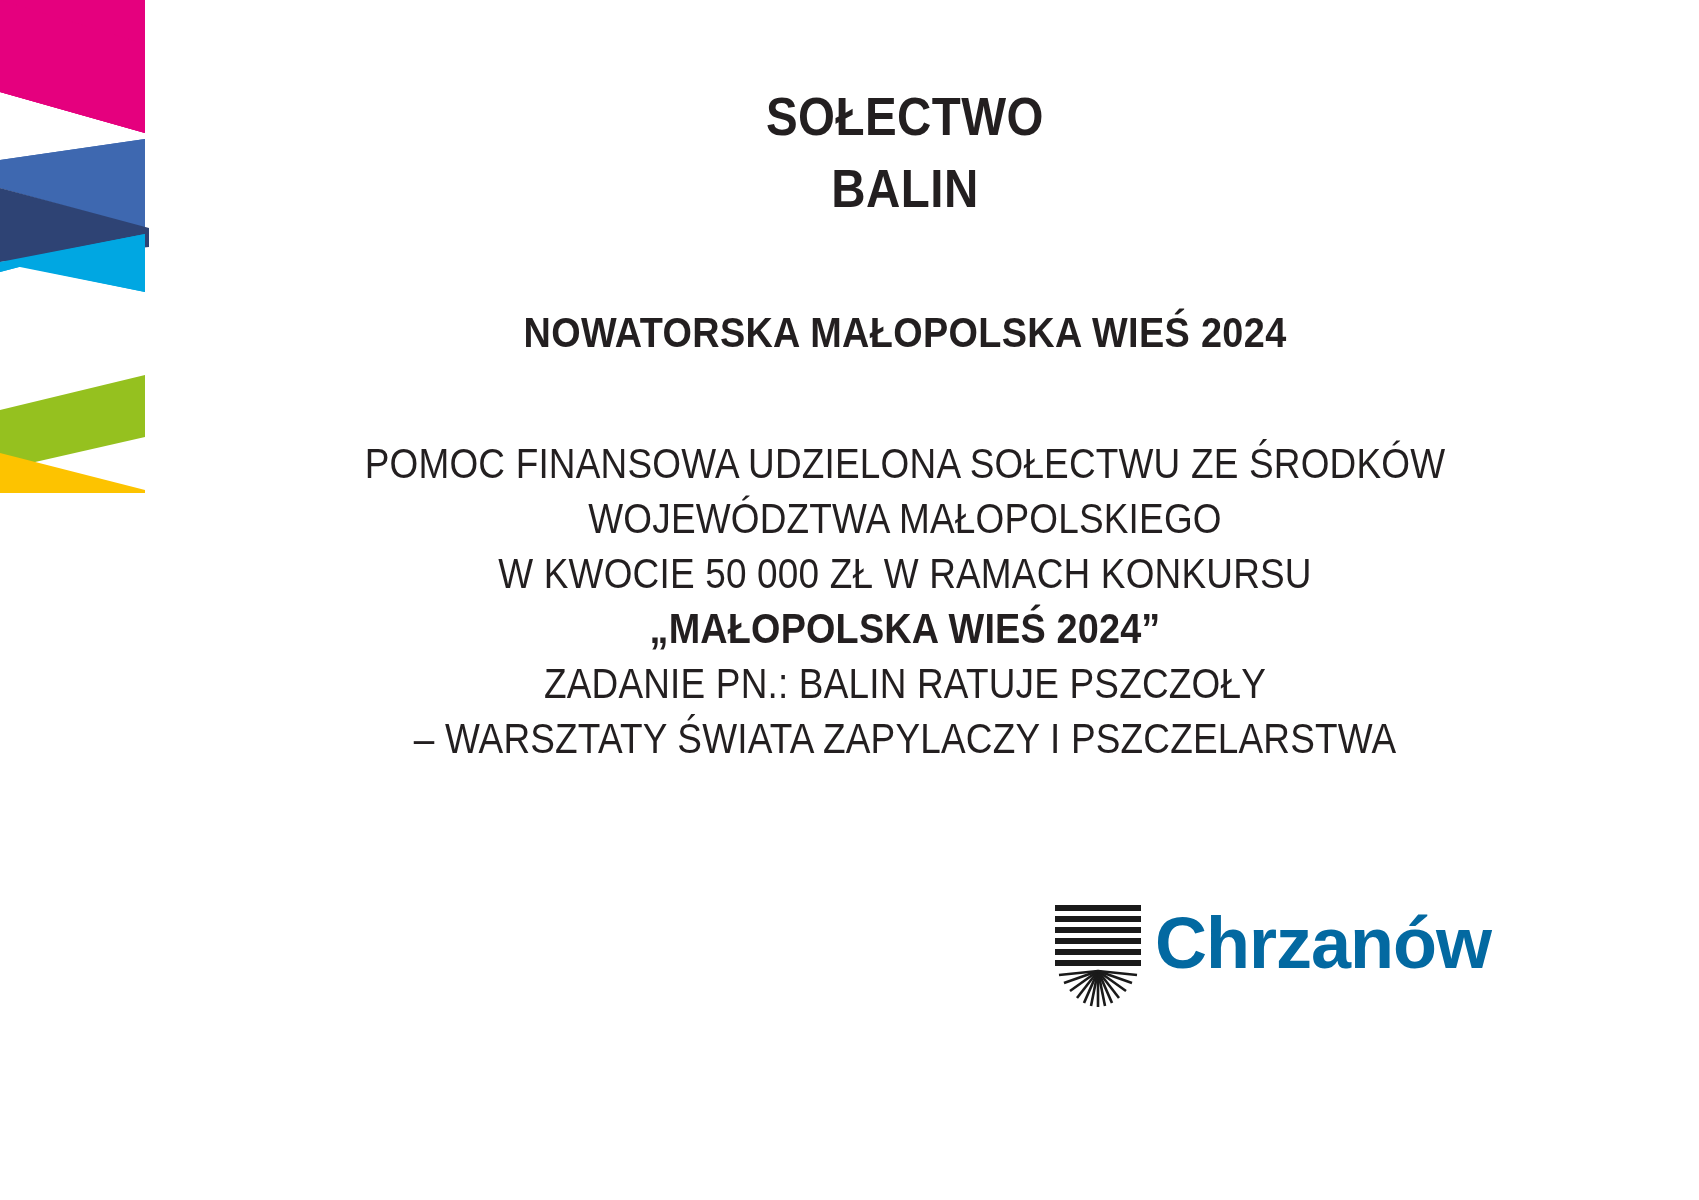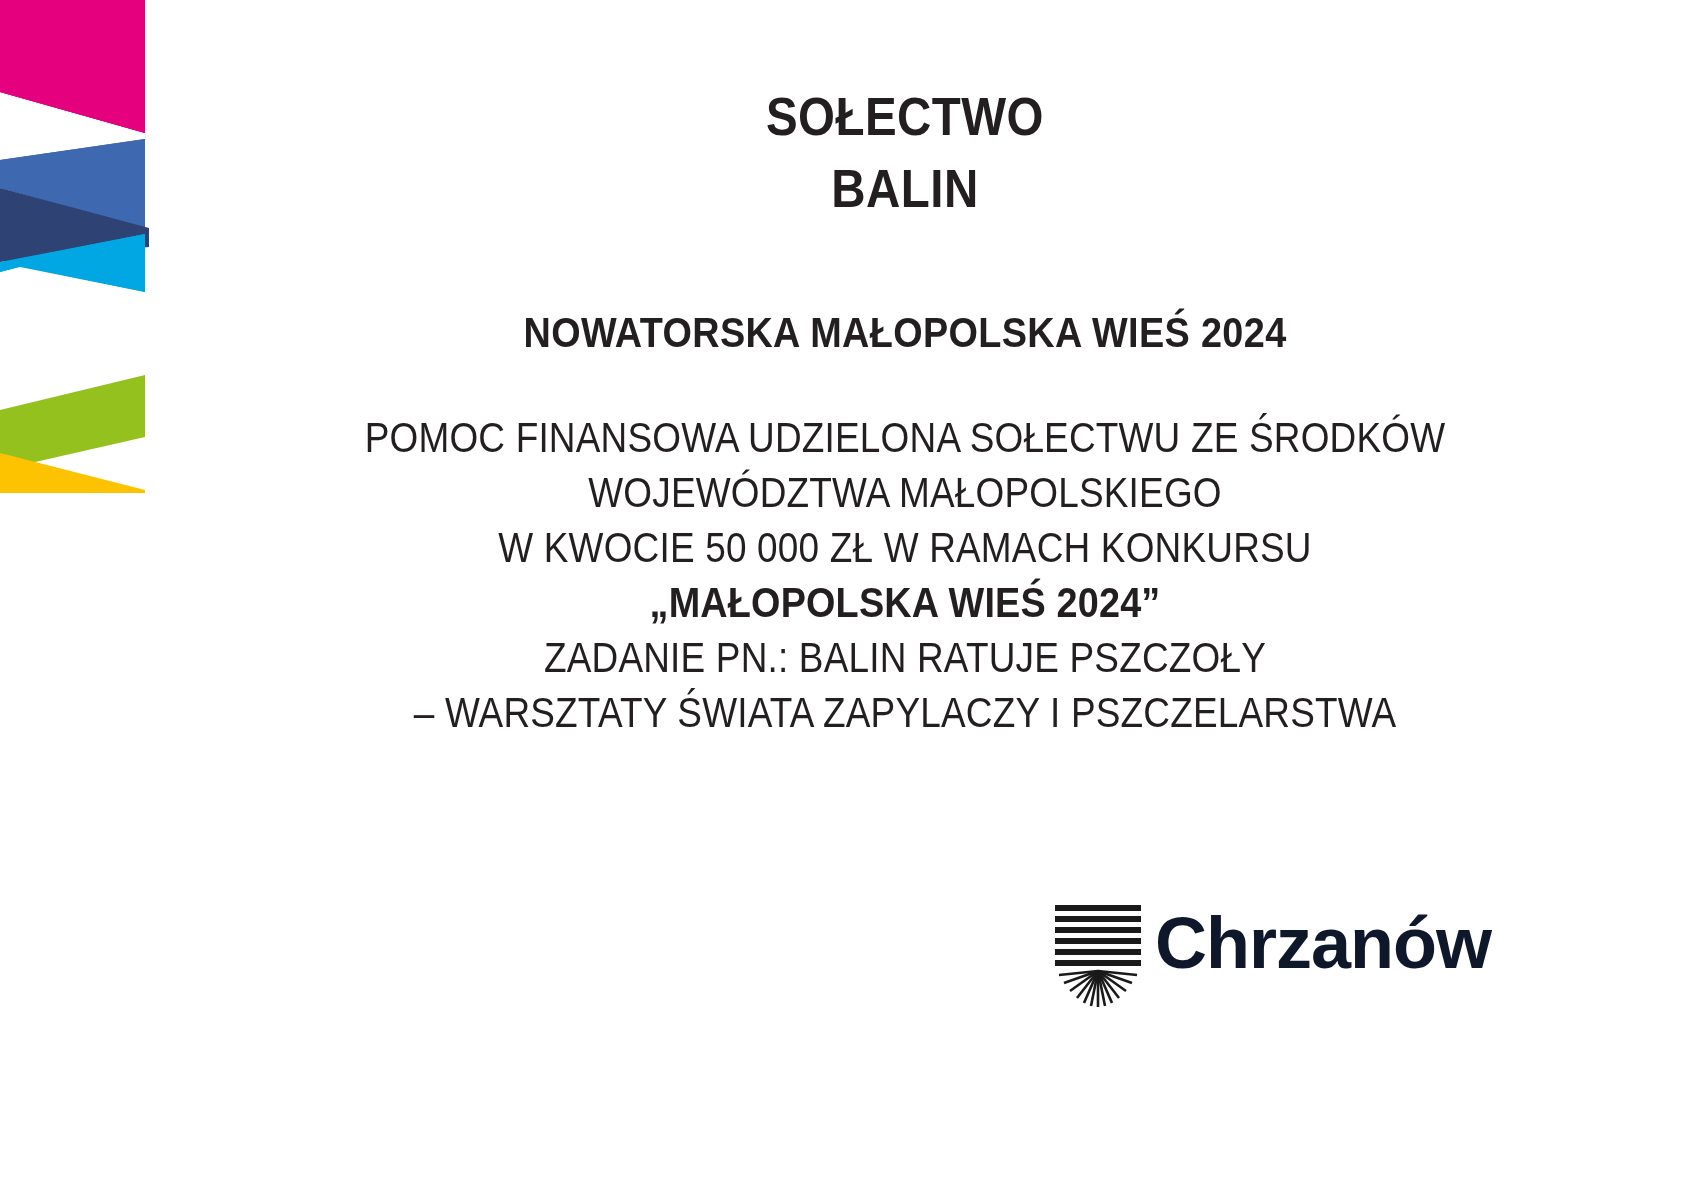--- a/index.html
+++ b/index.html
@@ -49,21 +49,21 @@
     margin-top: 82px;
     font-weight: bold;
     font-size: 42px;
     line-height: 54px;
     letter-spacing: 0.4px;
     transform: scaleX(0.9);
     transform-origin: center;
     white-space: nowrap;
   }
 
-  #body-block { margin-top: 50px; }
+  #body-block { margin-top: 76px; }
 
   .body-line {
     font-weight: normal;
     font-size: 42px;
     line-height: 55px;
     letter-spacing: 0.2px;
     transform: scaleX(0.88);
     transform-origin: center;
     white-space: nowrap;
   }
@@ -128,21 +128,21 @@
     height: 110px;
   }
   #chrzanow-wordmark {
     position: absolute;
     left: 100px;
     top: 2px;
     font-size: 72px;
     line-height: 76px;
     font-weight: bold;
     letter-spacing: -1px;
-    color: #0f172a;
+    color: #0369a1;
     white-space: nowrap;
   }
 </style>
 </head>
 <body>
 
 <div id="corner-graphic">
   <svg width="170" height="530" viewBox="0 0 170 530" xmlns="http://www.w3.org/2000/svg">
 
     <polygon fill="#e5007e" points="0,0 145,0 145,133 0,92"></polygon>

